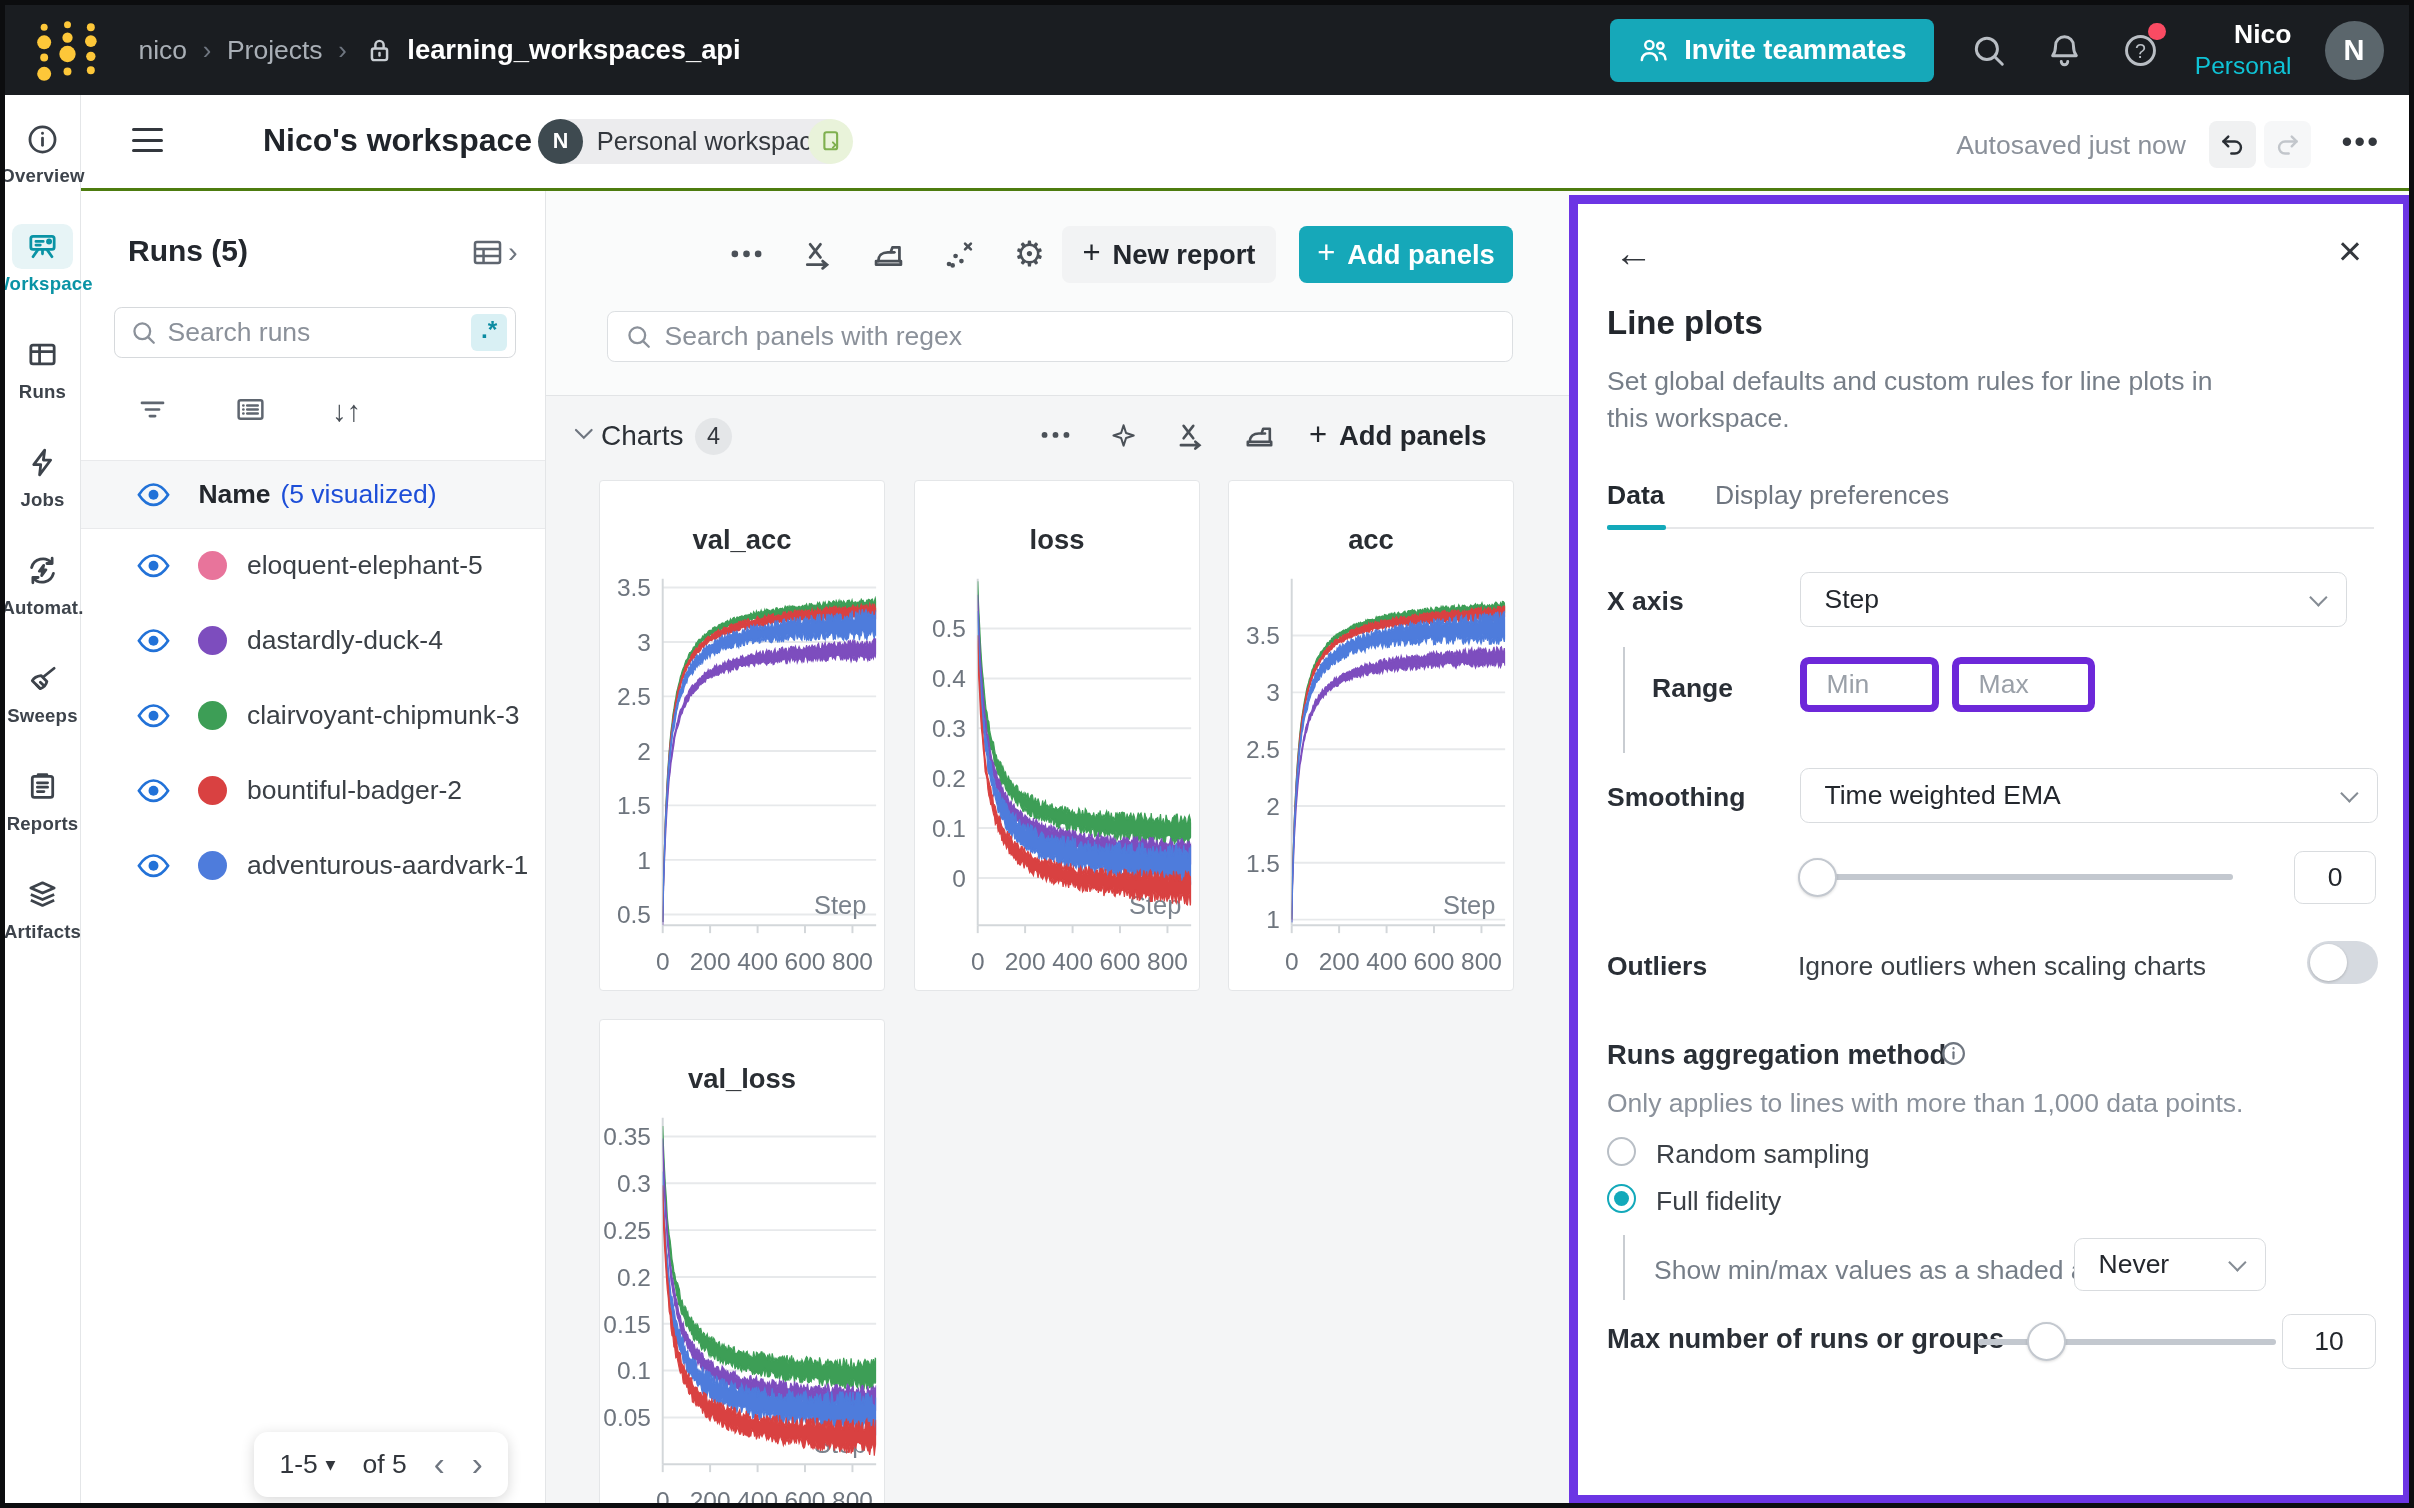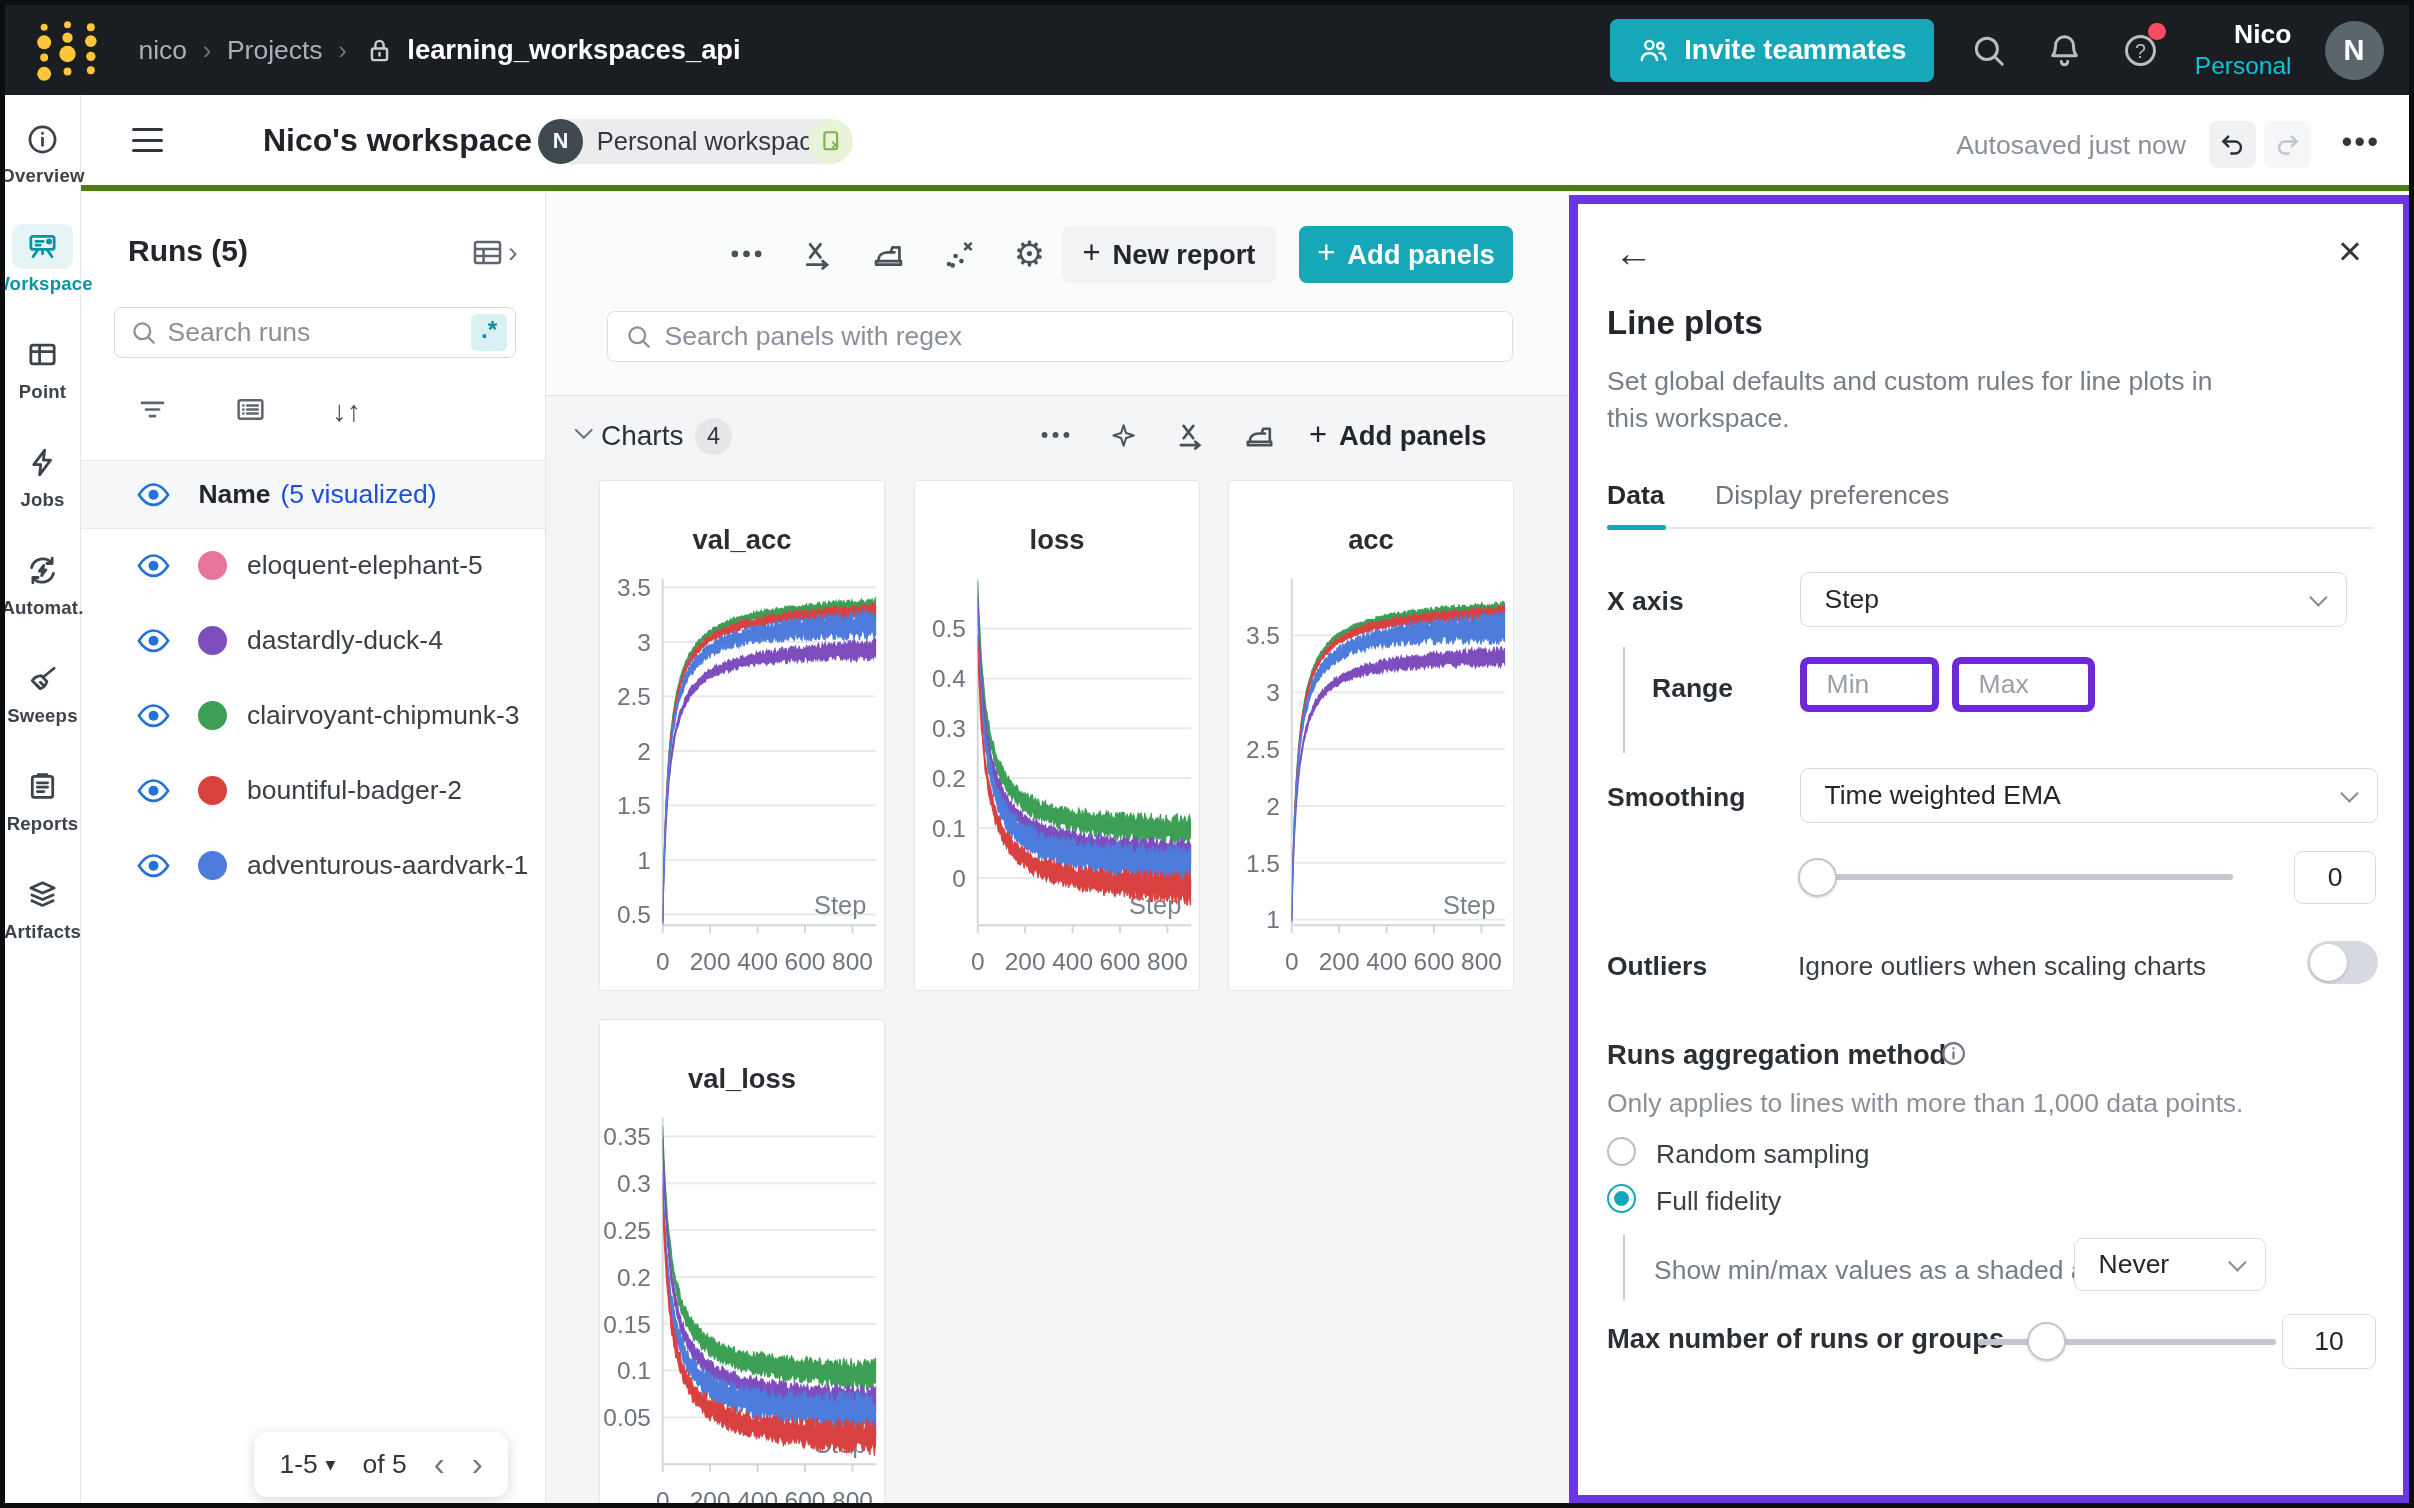--- a/index.html
+++ b/index.html
@@ -32,21 +32,21 @@
   .rail-item { display:flex; flex-direction:column; align-items:center; margin-bottom:37px; cursor:pointer; }
   .rail-ic { width:61px; height:45px; border-radius:9.8px; display:flex; align-items:center; justify-content:center; }
   .rail-item span.lab { font-size:18.6px; font-weight:700; color:#3d434b; margin-top:3.9px; letter-spacing:0.2px; }
   .rail-item.active .rail-ic { background:#e7f4f6; }
   .rail-item.active span.lab { color:#0a93a5; }
   .rail-item svg { stroke:#3d434b; }
   .rail-item.active svg { stroke:#0a93a5; }
 
   
   #ws-header { position:absolute; left:76px; right:0; top:90px; height:96px; background:#fff;
-               border-bottom:6px solid #4d7c0f; z-index:5; }
+               border-bottom:3px solid #4d7c0f; z-index:5; }
   #hamburger { position:absolute; left:51px; top:33px; width:31px; cursor:pointer; }
   #hamburger div { height:2.9px; background:#33373d; margin-bottom:7.8px; border-radius:2px; }
   #ws-title { position:absolute; left:182px; top:27.4px; font-size:32px; font-weight:700; color:#20242a; }
   #ws-badge { position:absolute; left:457px; top:23.5px; height:45px; background:#ececee; border-radius:23.5px;
               display:flex; align-items:center; padding:0 23.5px 0 0; }
   #ws-badge .av { width:45px; height:45px; border-radius:50%; background:#3e4a50; color:#fff; font-size:21.6px;
                   font-weight:700; display:flex; align-items:center; justify-content:center; margin-right:13.7px; }
   #ws-badge .bl { font-size:25.5px; color:#33373d; }
   #ws-green { position:absolute; left:727px; top:23.5px; width:45px; height:45px; border-radius:50%;
               background:#e9f3da; display:flex; align-items:center; justify-content:center; }
@@ -252,21 +252,21 @@
         </span>
       <span class="lab">Workspace</span>
     </div>
     <div class="rail-item">
       <span class="rail-ic">
         <svg width="35" height="35" viewBox="0 0 24 24" fill="none" stroke-width="1.9">
           <rect x="4" y="5.5" width="16" height="13" rx="1.5"></rect>
             <path d="M4 10h16M10 10v8.5M10 5.5V10"></path>
         </svg>
         </span>
-      <span class="lab">Point</span>
+      <span class="lab">Runs</span>
     </div>
     <div class="rail-item">
       <span class="rail-ic">
         <svg width="35" height="35" viewBox="0 0 24 24" fill="none" stroke-width="1.9" stroke-linejoin="round">
           <path d="M13.5 3.5L6 13.5h4.8L10 20.5l7.6-10.2h-5z"></path>
         </svg>
         </span>
       <span class="lab">Jobs</span>
     </div>
     <div class="rail-item">

